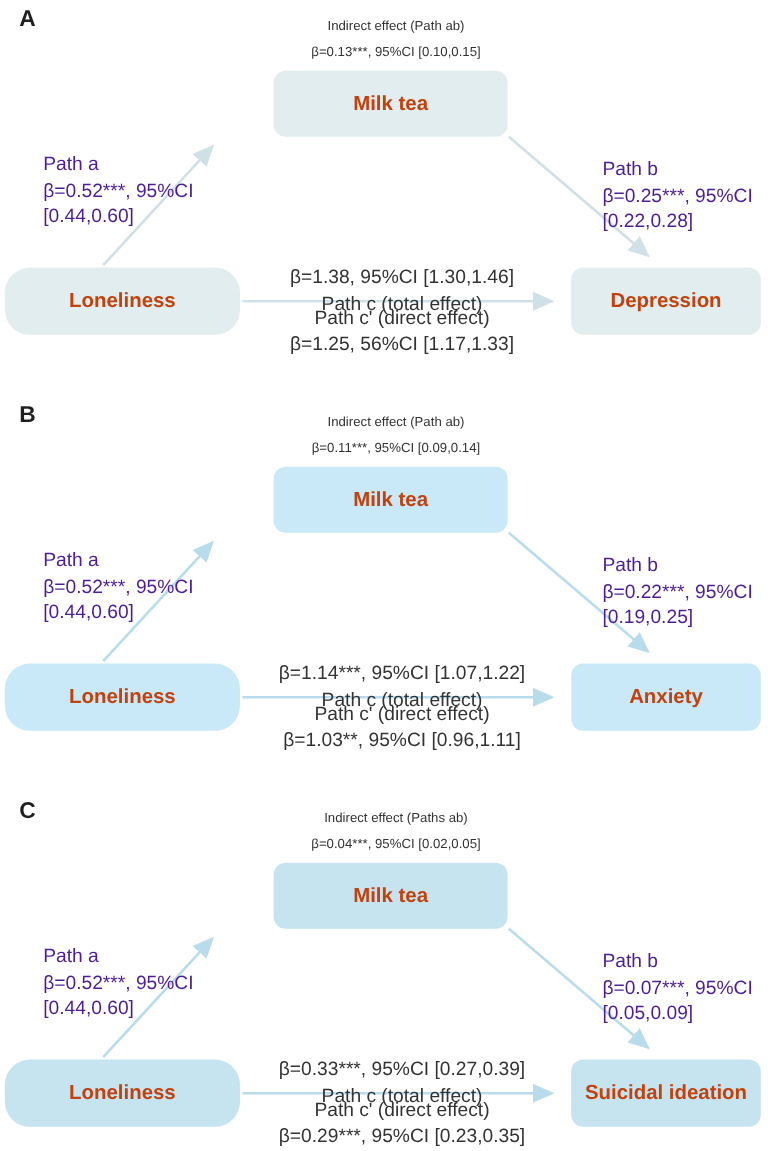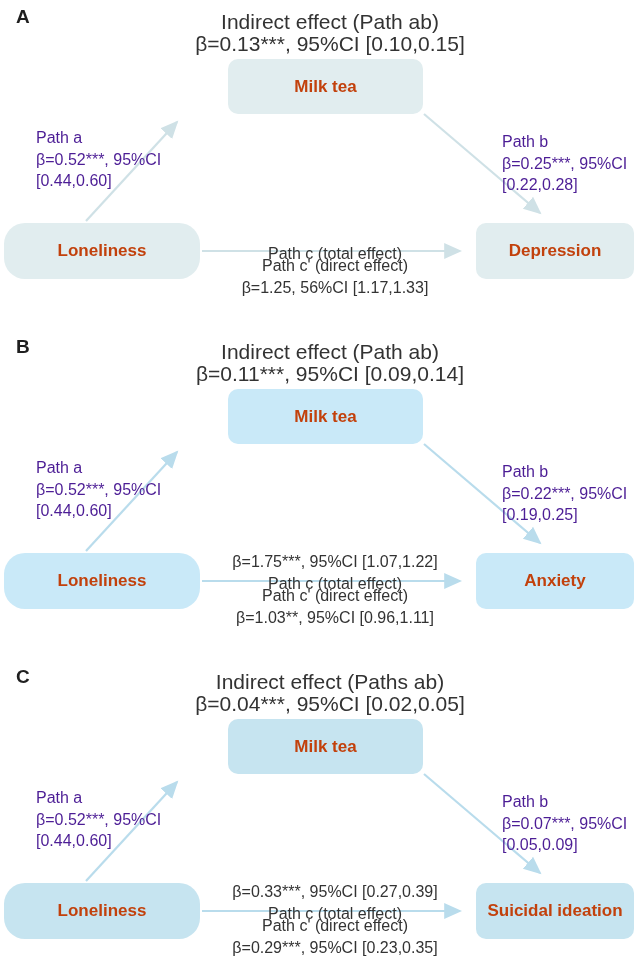--- a/index.html
+++ b/index.html
@@ -15,21 +15,21 @@
   .arrows { position:absolute; left:0; top:0; pointer-events:none; }
   .arrow { stroke:var(--arrow,#cfe1e6); stroke-width:2.2; fill:none; }
   .arrowhead { fill:var(--arrow,#cfe1e6); }
 
   .plabel {
     position:absolute; left:16px; top:6px;
     font-size:19px; font-weight:bold; color:#1f1f1f; letter-spacing:0.5px;
   }
   .indirect {
     position:absolute; left:20px; right:0; top:11px;
-    text-align:center; font-size:21px; line-height:22px; color:#333333;
+    text-align:center; font-size:11px; line-height:22px; color:#333333;
   }
   .node {
     position:absolute; background:var(--fill,#e1edef);
     border-radius:10px;
     display:flex; align-items:center; justify-content:center;
     font-size:17px; font-weight:bold; color:#c2410c;
   }
   .mediator  { left:228px; top:59px;  width:195px; height:55px; }
   .predictor { left:4px;   top:223px; width:196px; height:56px;border-radius:21px; }
   .outcome   { left:476px; top:223px; width:158px; height:56px; }
@@ -76,20 +76,21 @@
     <div>[0.44,0.60]</div>
   </div>
   <div class="note note-b">
     <div>Path b</div>
     <div>β=0.25***, 95%CI</div>
     <div>[0.22,0.28]</div>
   </div>
   <div class="node predictor">Loneliness</div>
   <div class="node outcome">Depression</div>
   <div class="ctext c1t">Path c (total effect)</div>
+  <div class="ctext c1s">β=1.38, 95%CI [1.30,1.46]</div>
   <div class="ctext c2t">Path c' (direct effect)</div>
   <div class="ctext c2s">β=1.25, 56%CI [1.17,1.33]</div>
 </section>
 
 <section class="panel panel-b" style="--fill: #c9e9f8; --arrow: #b9dcec;">
   <svg class="arrows" width="640" height="330" viewBox="0 0 640 330" aria-hidden="true">
     <defs>
       <marker id="ah1" viewBox="0 0 10 8" refX="8" refY="4" markerWidth="9" markerHeight="8" orient="auto">
         <path class="arrowhead" d="M0,0 L9,4 L0,8 Z"></path>
       </marker>
@@ -110,21 +111,21 @@
     <div>[0.44,0.60]</div>
   </div>
   <div class="note note-b">
     <div>Path b</div>
     <div>β=0.22***, 95%CI</div>
     <div>[0.19,0.25]</div>
   </div>
   <div class="node predictor">Loneliness</div>
   <div class="node outcome">Anxiety</div>
   <div class="ctext c1t">Path c (total effect)</div>
-  <div class="ctext c1s">β=1.75***, 95%CI [1.07,1.22]</div>
+  <div class="ctext c1s">β=1.14***, 95%CI [1.07,1.22]</div>
   <div class="ctext c2t">Path c' (direct effect)</div>
   <div class="ctext c2s">β=1.03**, 95%CI [0.96,1.11]</div>
 </section>
 
 <section class="panel panel-c" style="--fill: #c6e4f0; --arrow: #b9dcec;">
   <svg class="arrows" width="640" height="330" viewBox="0 0 640 330" aria-hidden="true">
     <defs>
       <marker id="ah2" viewBox="0 0 10 8" refX="8" refY="4" markerWidth="9" markerHeight="8" orient="auto">
         <path class="arrowhead" d="M0,0 L9,4 L0,8 Z"></path>
       </marker>

